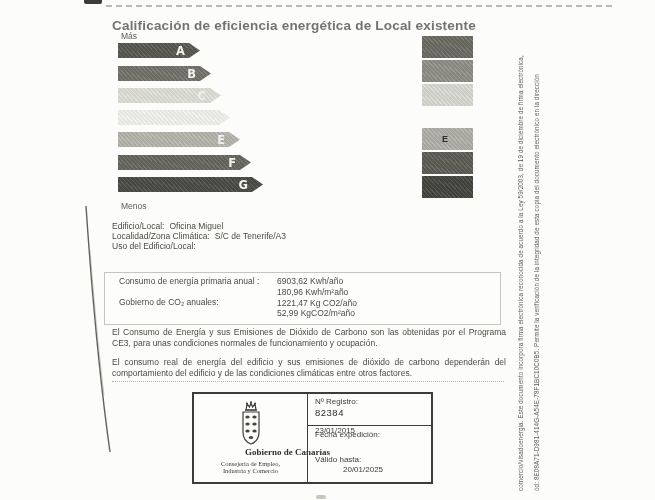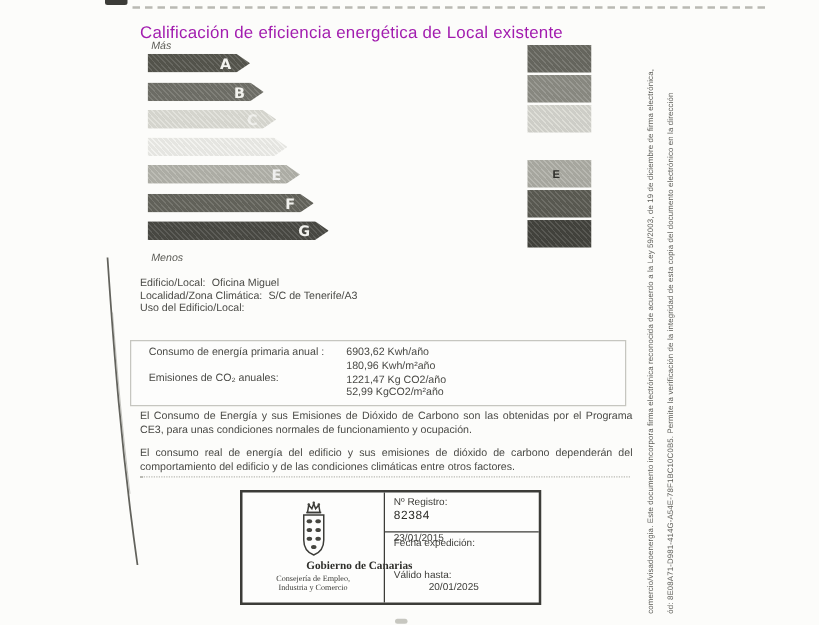--- a/index.html
+++ b/index.html
@@ -9,23 +9,23 @@
     font-family:"Liberation Sans", sans-serif;
     color:#454545;
   }
   .abs{position:absolute;}
   
   .top-tick{left:84px;top:0;width:18px;height:4px;background:#3c3c38;border-radius:0 0 2px 2px;}
   .top-dashes{left:106px;top:5px;width:506px;height:0;border-top:2px dashed #a9a9a2;opacity:.8;}
   .curl-svg{left:0;top:0;width:655px;height:500px;pointer-events:none;}
   .bottom-smudge{left:316px;top:495px;width:10px;height:4px;background:#b9b9b2;border-radius:2px;opacity:.8;}
   
-  .title{left:112px;top:9px;width:480px;font-size:13.5px;font-weight:normal;color:#a21caf;letter-spacing:.2px;}
+  .title{left:112px;top:9px;width:480px;font-size:13.5px;font-weight:bold;color:#737373;letter-spacing:.2px;}
   
-  .scale-label{font-size:8.5px;color:#5a5a55;font-style:italic;}
+  .scale-label{font-size:8.5px;color:#5a5a55;}
   .more{left:121px;top:31px;}
   .less{left:121px;top:201px;}
   .arrow{position:absolute;left:118px;height:15px;
     clip-path:polygon(0 0, calc(100% - 11px) 0, 100% 50%, calc(100% - 11px) 100%, 0 100%);
     background-image:repeating-linear-gradient(47deg, rgba(255,255,255,.10) 0 1px, rgba(0,0,0,.05) 1px 3px);}
   .arrow .letter{position:absolute;right:15px;top:50%;transform:translateY(-50%);
     font-weight:bold;font-size:11.5px;font-family:"DejaVu Sans",sans-serif;}
   .rate-box{position:absolute;left:422px;width:51px;height:22px;
     background-image:repeating-linear-gradient(47deg, rgba(255,255,255,.10) 0 1px, rgba(0,0,0,.06) 1px 3px);}
   .rate-box .rl{position:absolute;left:45%;top:50%;transform:translate(-50%,-50%);
@@ -107,21 +107,21 @@
 </div>
 
 <div class="abs details">
   <div><span>Edificio/Local:</span><span class="val">Oficina Miguel</span></div>
   <div><span>Localidad/Zona Climática:</span><span class="val">S/C de Tenerife/A3</span></div>
   <div><span>Uso del Edificio/Local:</span><span class="val"></span></div>
 </div>
 
 <div class="abs consumption">
   <div class="c-label" style="top:3px;">Consumo de energía primaria anual :</div>
-  <div class="c-label" style="top:24px;">Emisiones de CO₂ anuales:</div>
+  <div class="c-label" style="top:24px;">Gobierno de CO₂ anuales:</div>
   <div class="c-values">
     <div>6903,62 Kwh/año</div>
     <div>180,96 Kwh/m²año</div>
     <div>1221,47 Kg CO2/año</div>
     <div>52,99 KgCO2/m²año</div>
   </div>
 </div>
 
 <p class="abs para p1">El Consumo de Energía y sus Emisiones de Dióxido de Carbono son las obtenidas por el Programa CE3, para unas condiciones normales de funcionamiento y ocupación.</p>
 <p class="abs para p2">El consumo real de energía del edificio y sus emisiones de dióxido de carbono dependerán del comportamiento del edificio y de las condiciones climáticas entre otros factores.</p>

